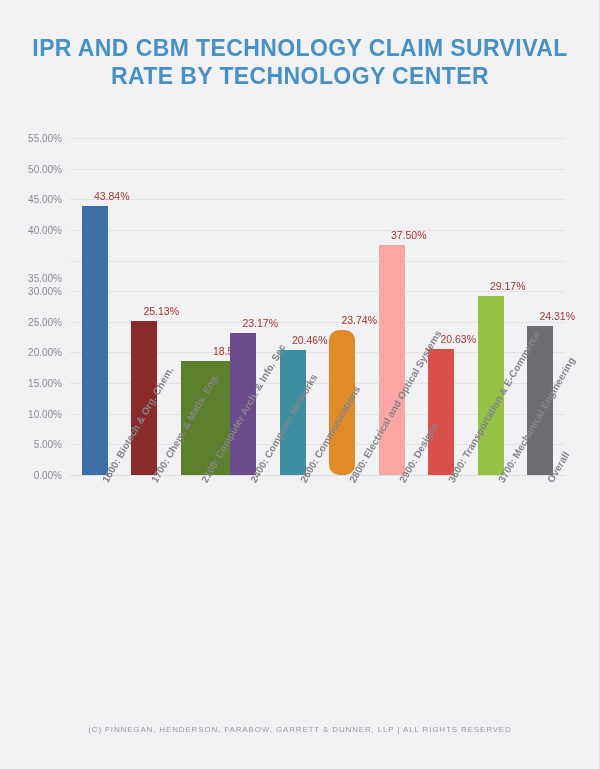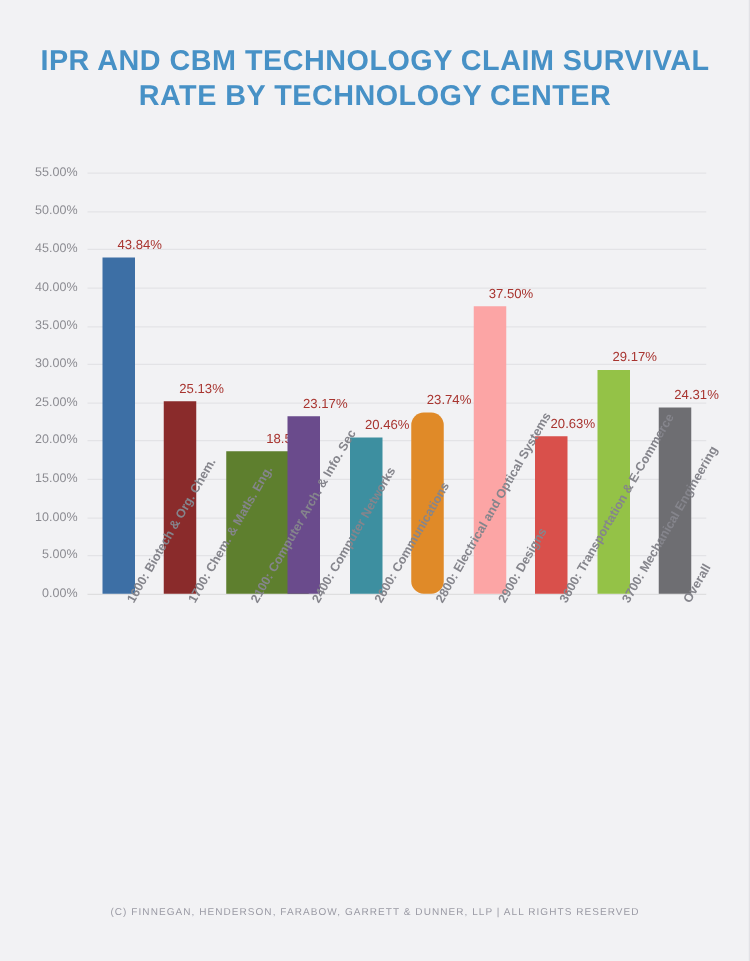--- a/index.html
+++ b/index.html
@@ -146,21 +146,21 @@
 
 <div id="page">
 
   <div id="chart-title">IPR AND CBM TECHNOLOGY CLAIM SURVIVAL RATE BY TECHNOLOGY CENTER</div>
 
   <div id="y-axis">
       <div class="ylab" style="top: 0px;">55.00%</div>
       <div class="ylab" style="top: 30.6364px;">50.00%</div>
       <div class="ylab" style="top: 61.2727px;">45.00%</div>
       <div class="ylab" style="top: 91.9091px;">40.00%</div>
-      <div class="ylab" style="top: 123px; text-align: right;">35.00%</div>
+      <div class="ylab" style="top: 140px; text-align: right;">35.00%</div>
       <div class="ylab" style="top: 153.182px;">30.00%</div>
       <div class="ylab" style="top: 183.818px;">25.00%</div>
       <div class="ylab" style="top: 214.455px;">20.00%</div>
       <div class="ylab" style="top: 245.091px;">15.00%</div>
       <div class="ylab" style="top: 275.727px;">10.00%</div>
       <div class="ylab" style="top: 306.364px;">5.00%</div>
       <div class="ylab" style="top: 337px;">0.00%</div>
     </div>
 
   <div id="plot-area">

